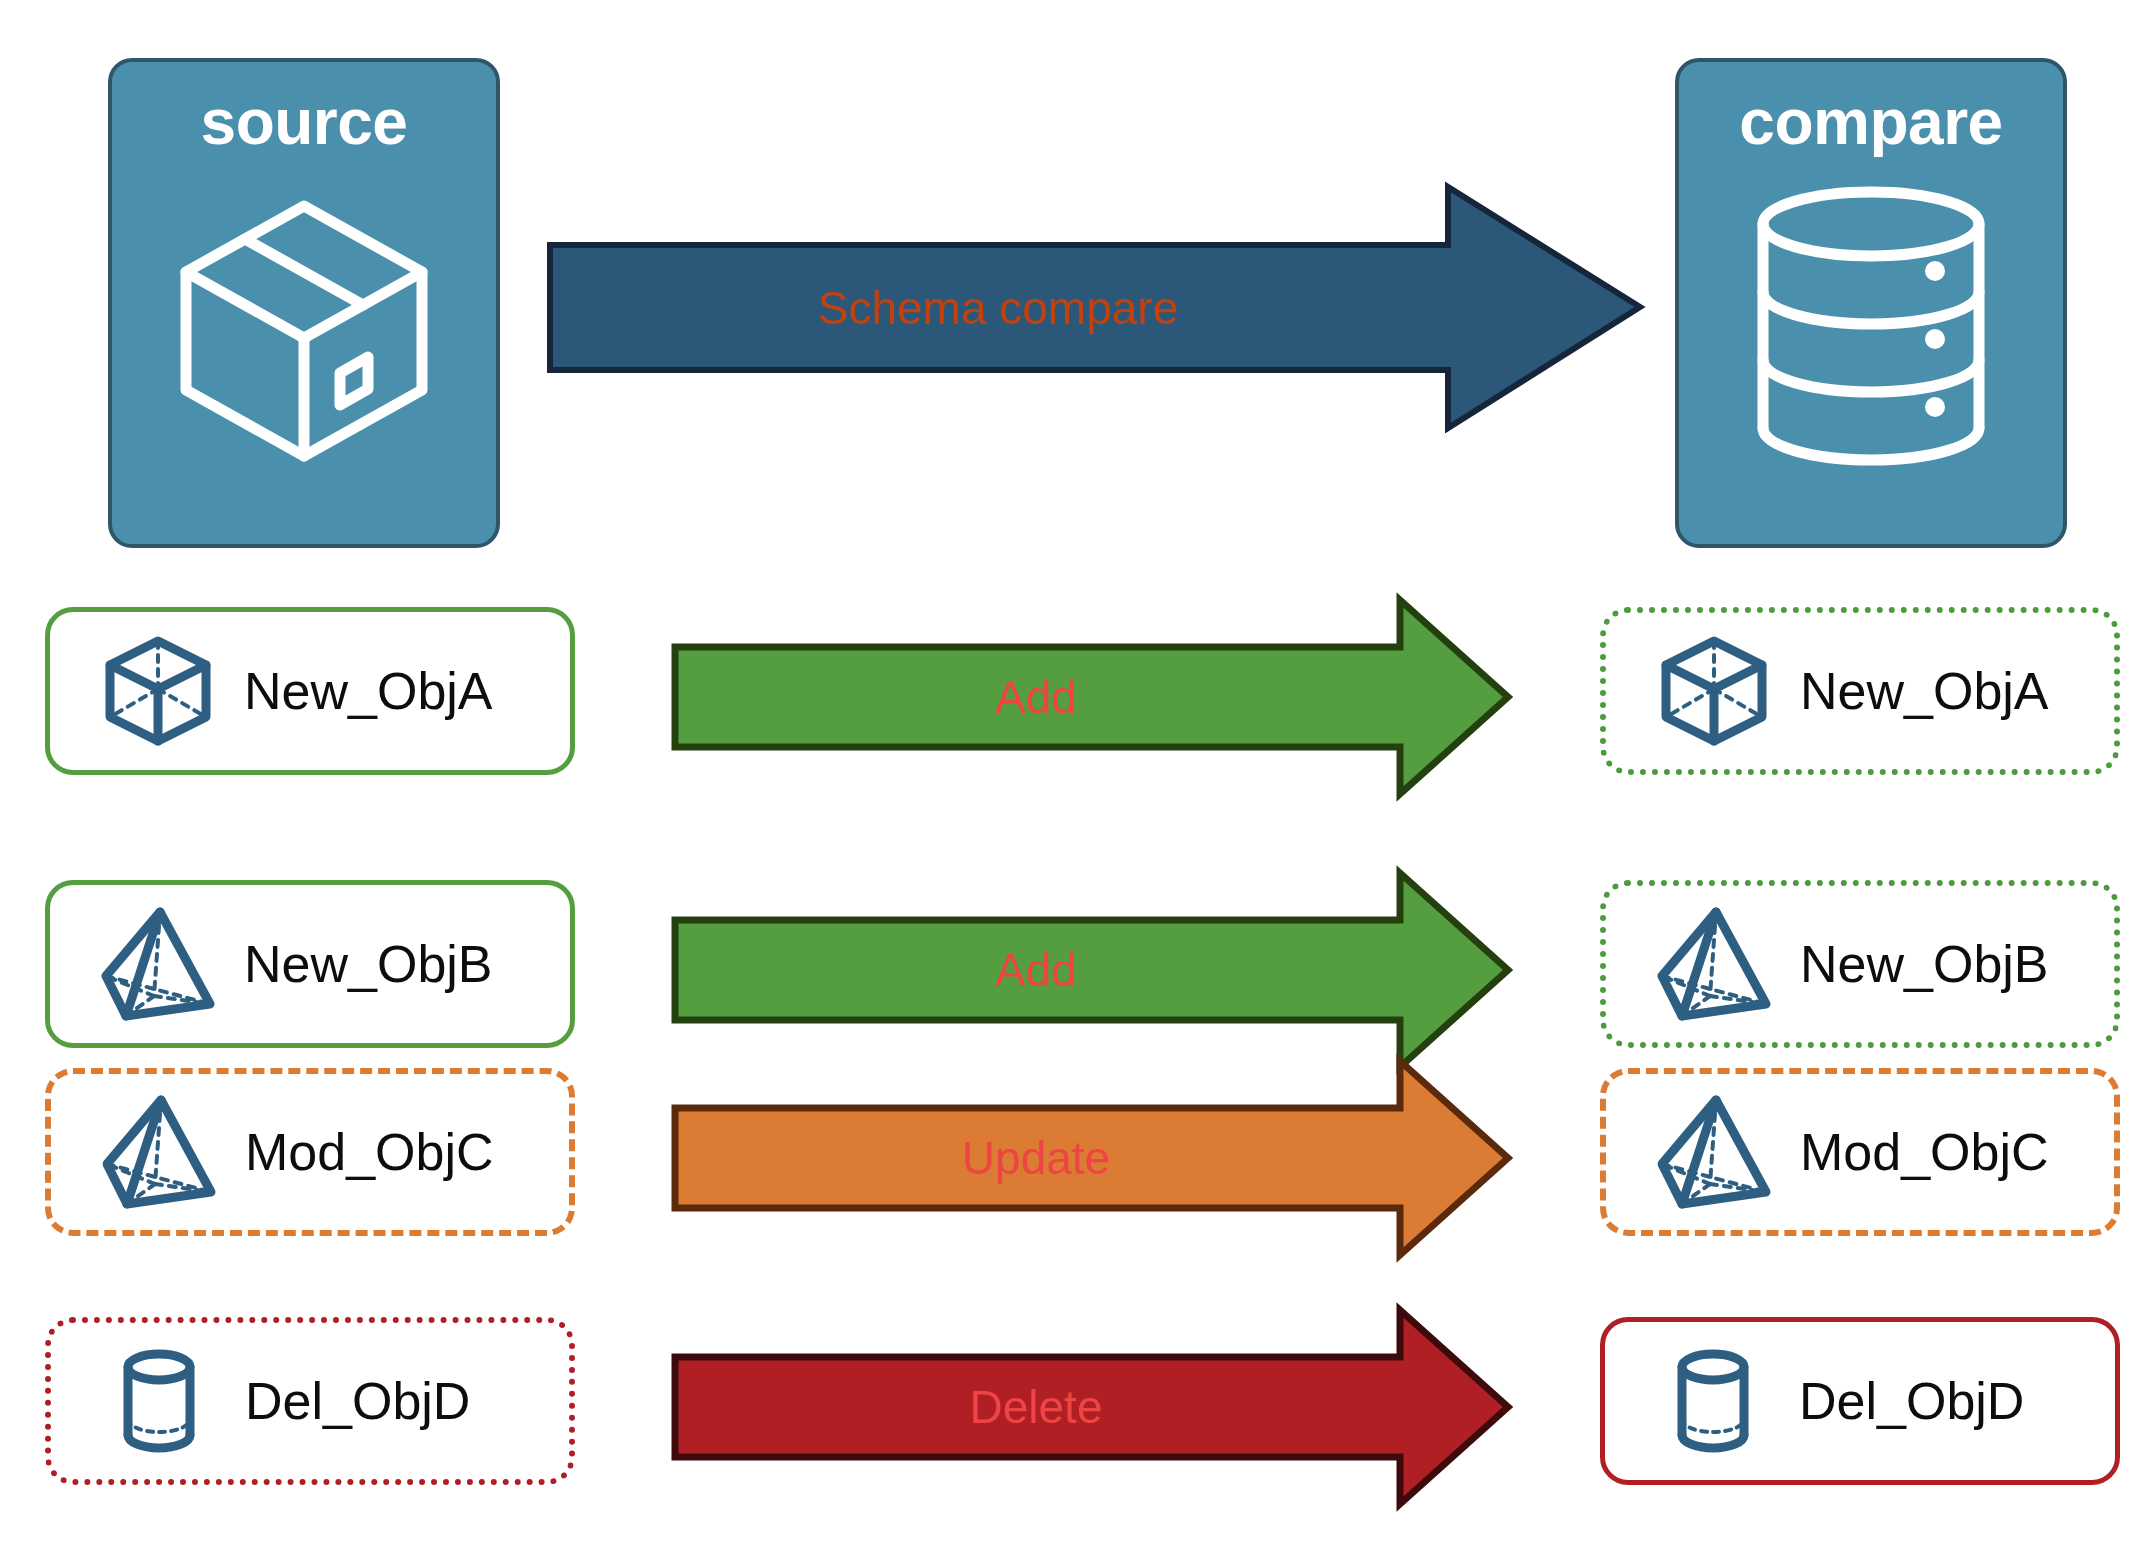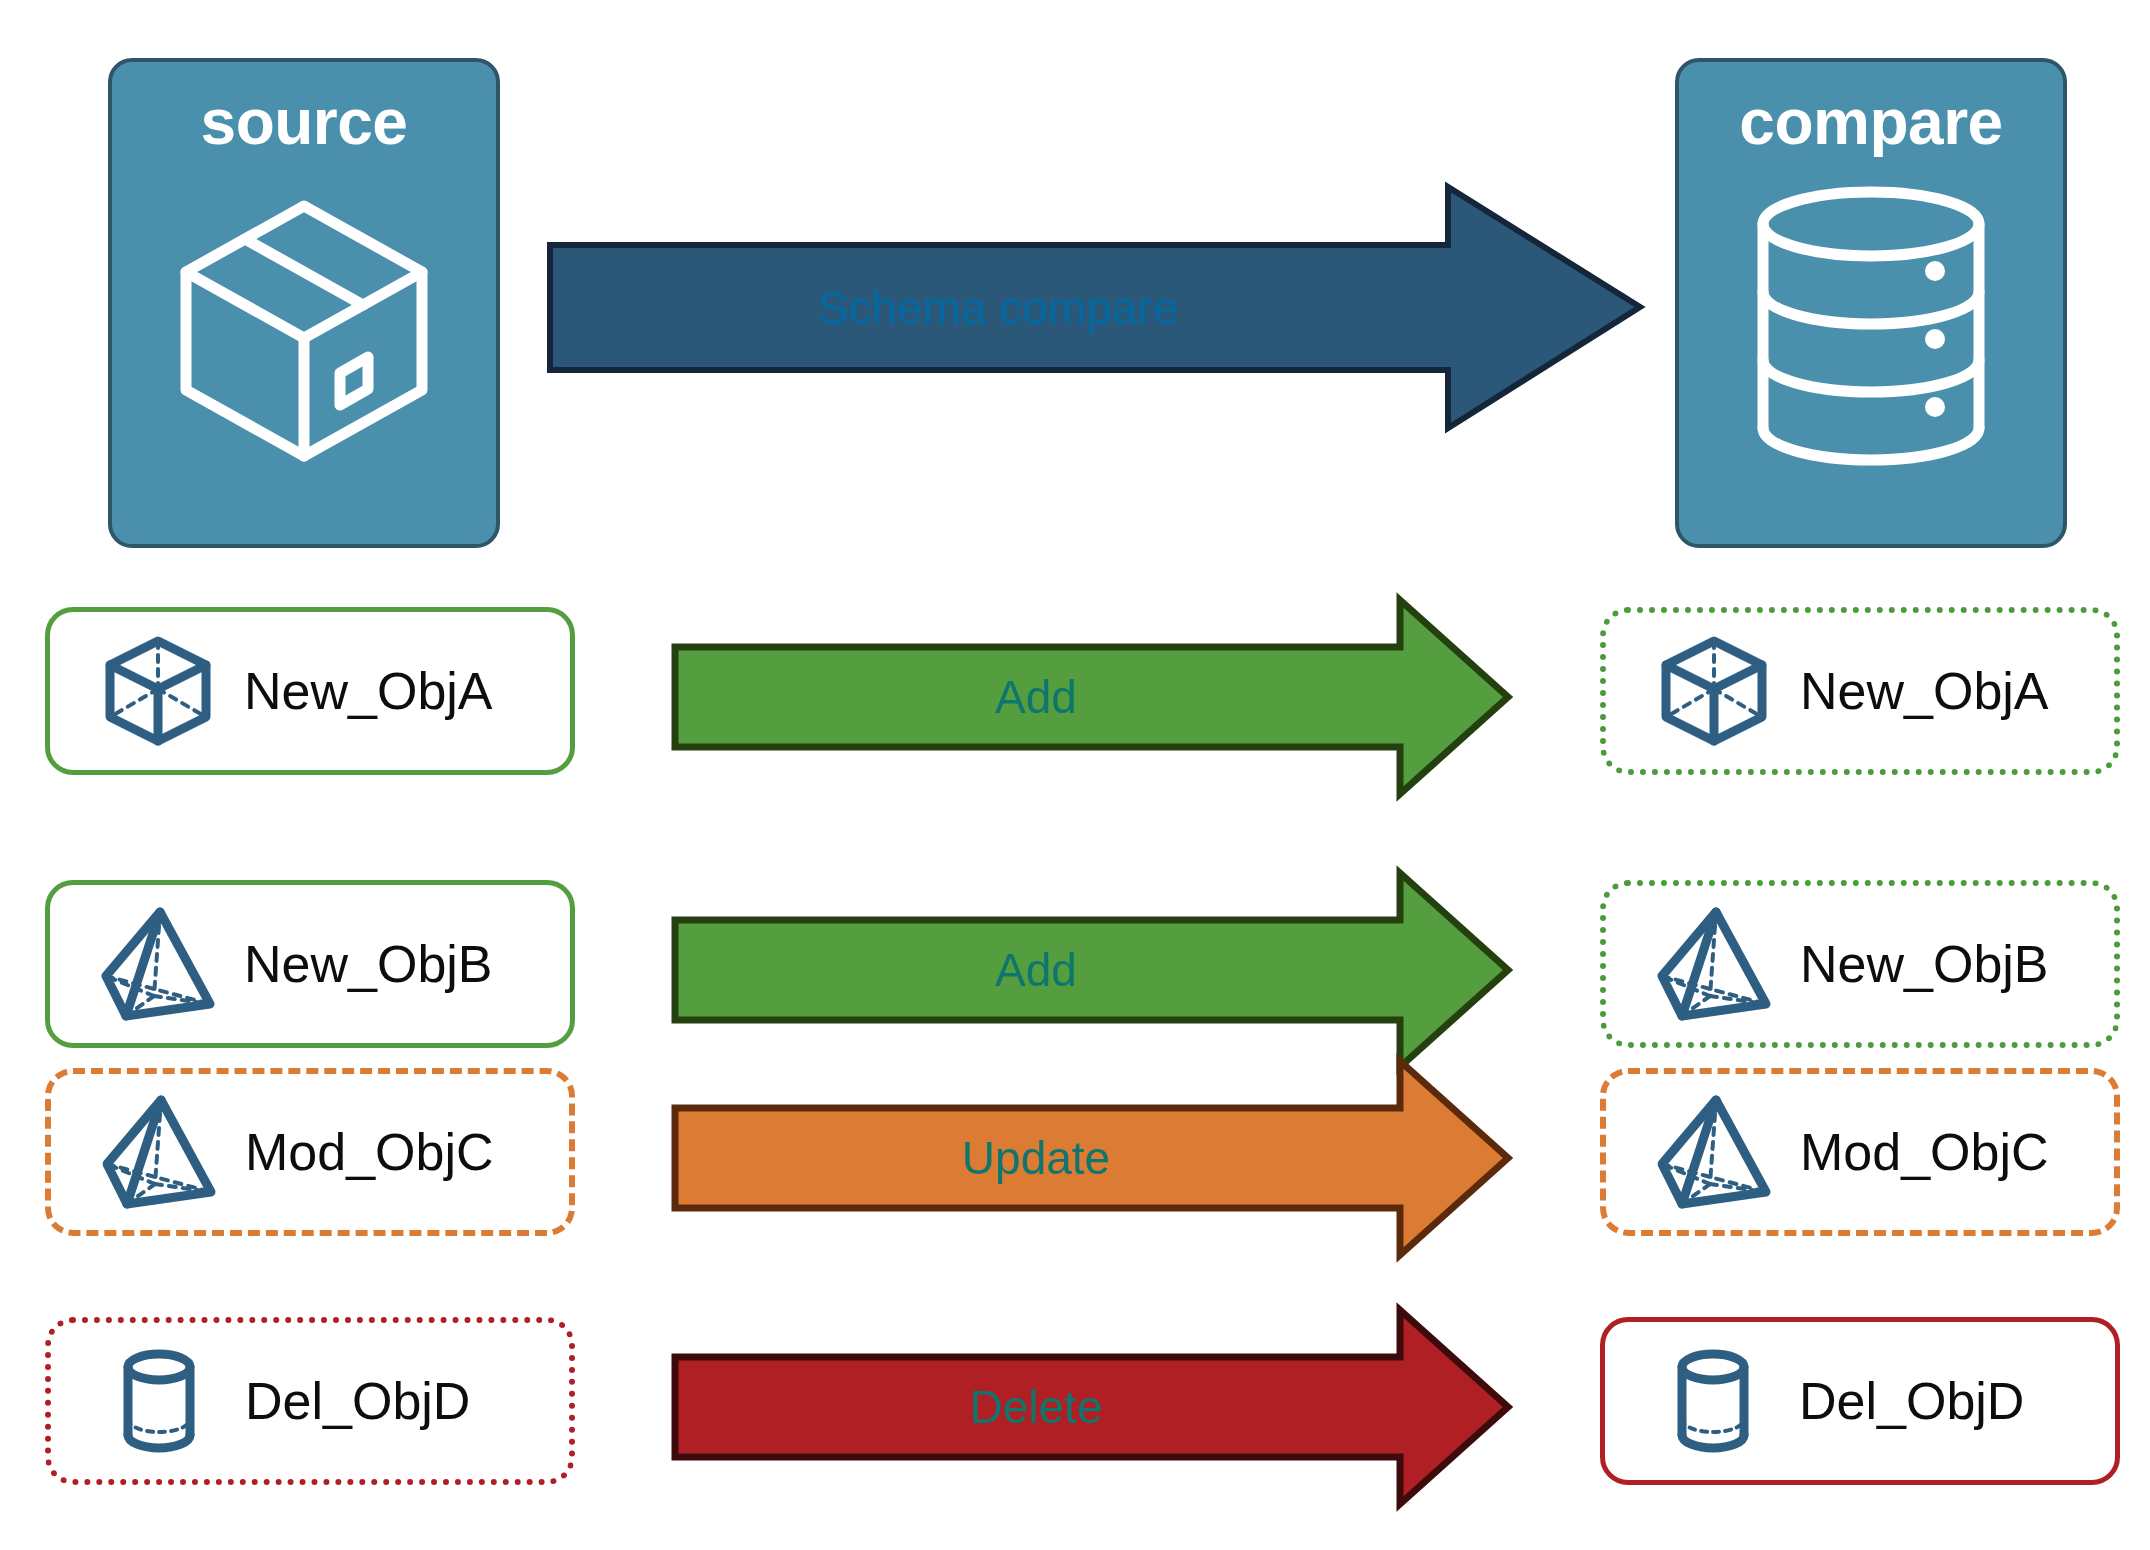--- a/index.html
+++ b/index.html
@@ -42,21 +42,21 @@
   
   .compare-arrow{
     position:absolute;
     left:548px;top:185px;
     width:1095px;height:245px;
   }
   .compare-arrow .lbl{
     position:absolute;
     left:0;top:0;width:900px;height:245px;
     display:flex;align-items:center;justify-content:center;
-    color:#0369a1;font-size:46px;
+    color:#c2410c;font-size:46px;
     pointer-events:none;
   }
 
   
   .row{position:absolute;left:0;width:2150px;height:200px;}
   .row.r0{top:607px;}
   .row.r1{top:880px;}
   .row.r2{top:1068px;}
   .row.r3{top:1317px;}
 
@@ -91,21 +91,21 @@
 
   .op-arrow{
     position:absolute;
     left:672px;top:-10px;
     width:840px;height:200px;
   }
   .op-arrow .lbl{
     position:absolute;
     left:0;top:0;width:728px;height:200px;
     display:flex;align-items:center;justify-content:center;
-    color:#0f766e;font-size:46px;
+    color:#ef4444;font-size:46px;
     pointer-events:none;
   }
   svg{display:block;overflow:visible;}
 </style>
 </head>
 <body>
 
 <div class="stage">
 
   <div class="endpoint source">

